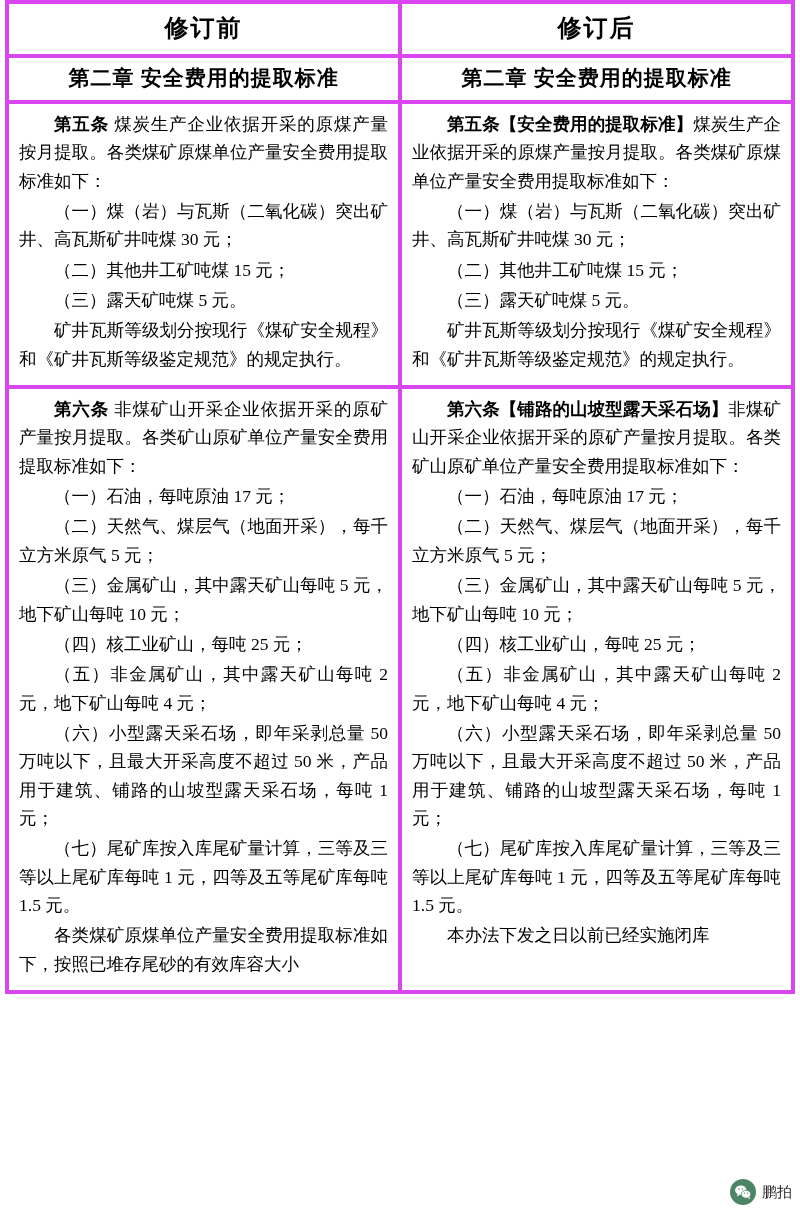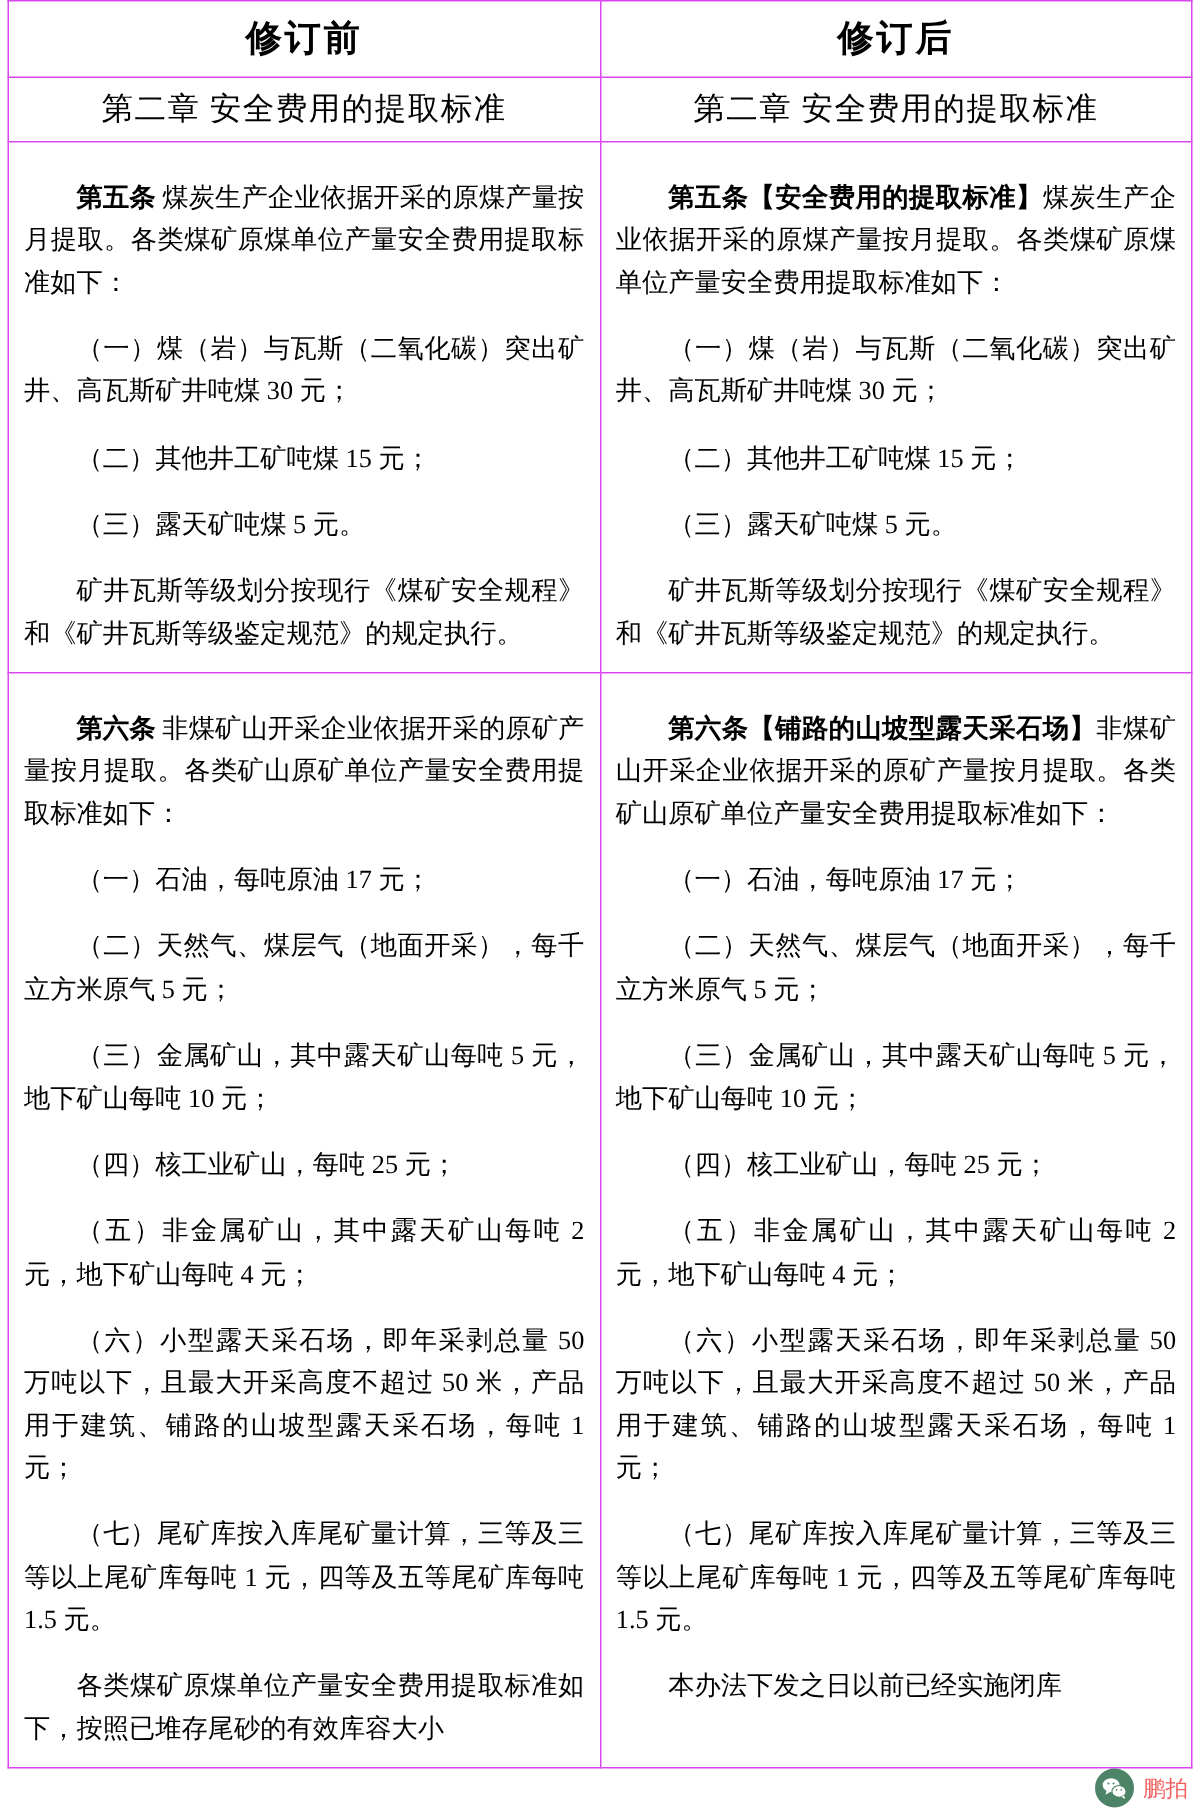--- a/index.html
+++ b/index.html
@@ -20,21 +20,21 @@
     box-sizing: border-box;
     padding: 0;
   }
   table.cmp {
     width: 790px;
     margin: 0 auto;
     border-collapse: collapse;
     table-layout: fixed;
   }
   table.cmp td {
-    border: 1px solid #d946ef;
+    border: 4px solid #d946ef;
     vertical-align: top;
     padding: 0;
   }
   .col-left { width: 50%; }
   .col-right { width: 50%; }
 
   .hdr-cell {
     text-align: center;
     font-size: 24px;
     font-weight: 700;
@@ -51,27 +51,27 @@
     text-justify: inter-ideograph;
   }
   .cell-body.empty { min-height: 38px; padding: 0; }
 
   .chapter-cell {
     padding: 6px 0 8px 0;
     text-align: center;
   }
   .chapter-title {
     font-size: 21px;
-    font-weight: 400;
+    font-weight: 700;
     letter-spacing: 1px;
     text-align: center;
   }
 
   p {
-    margin: 16px 0 2px 0;
+    margin: 0 0 2px 0;
     text-indent: 2em;
   }
 
   .art-no {
     font-weight: 700;
   }
 
   .frag {
     padding: 6px 10px 8px 10px;
     font-size: 17.5px;
@@ -93,21 +93,21 @@
     height: 26px;
     border-radius: 50%;
     background: #2f6f4e;
     display: flex;
     align-items: center;
     justify-content: center;
   }
   .wm-circle svg { display: block; }
   .wm-text {
     font-size: 15px;
-    color: #ef4444;
+    color: #000000;
     font-family: "Liberation Sans", sans-serif;
   }
   .clip-bottom {
     position: absolute;
     left: 0;
     top: 1205px;
     width: 800px;
     height: 6px;
     background: #ffffff;
   }

